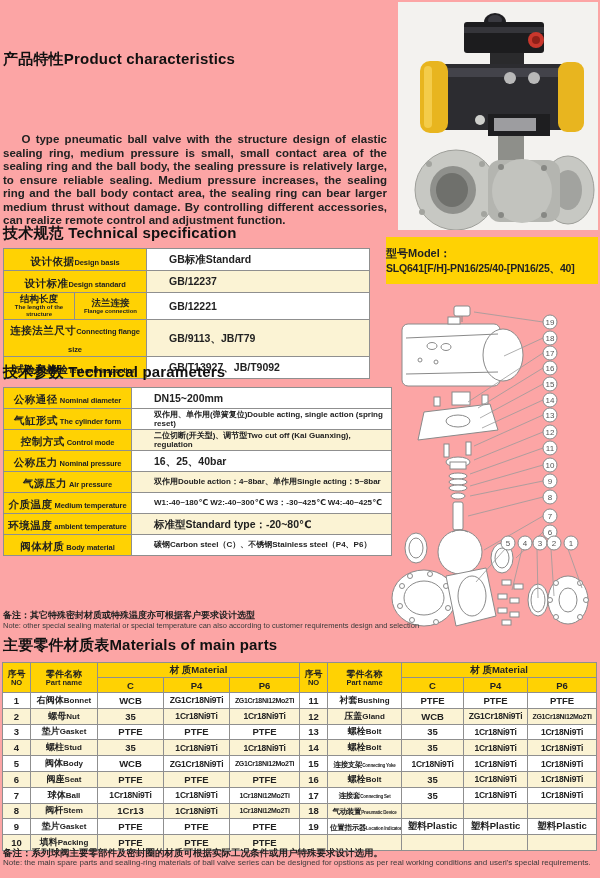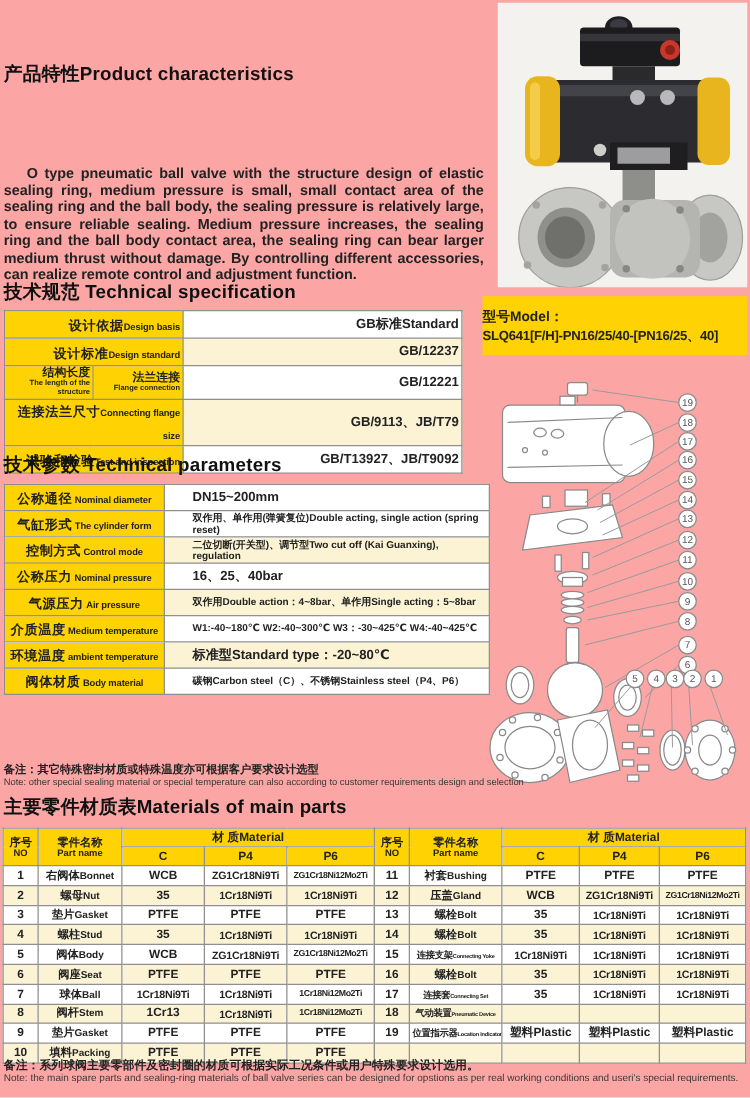--- a/index.html
+++ b/index.html
@@ -16,21 +16,21 @@
 
   
   .lab{background:#FFD203;font-weight:bold;text-align:center;color:#222;}
   .lab .zh{font-size:10.5px;letter-spacing:0.5px;}
   .lab .en-s{font-size:7.5px;letter-spacing:-0.1px;}
   .lab .zh-sub{display:block;font-size:9.5px;line-height:10px;}
   .lab .en-tiny{display:block;font-size:6px;line-height:7px;font-weight:bold;}
   .val{font-weight:bold;font-size:10.5px;color:#222;padding-left:22px;line-height:1.15;}
   .val.vsmall{font-size:8px;margin-top:18px;}
   tr.alt .val{background:#FBF3D4;}
-  .spec-table td{height:21px;text-align:right;}
+  .spec-table td{height:21px;}
   .spec-table tr.tall3 td{height:26px;}
   .params-table td{height:20px;}
   .params-table tr.tall td{height:34px;}
 
   
   .model-box{width:212px;height:47px;background:#FFD203;
              display:flex;flex-direction:column;justify-content:center;gap:1px;}
   .model-box .l1{font-size:11px;font-weight:bold;color:#222;}
   .model-box .l2{font-size:10.5px;font-weight:bold;color:#222;letter-spacing:-0.2px;white-space:nowrap;}
 

